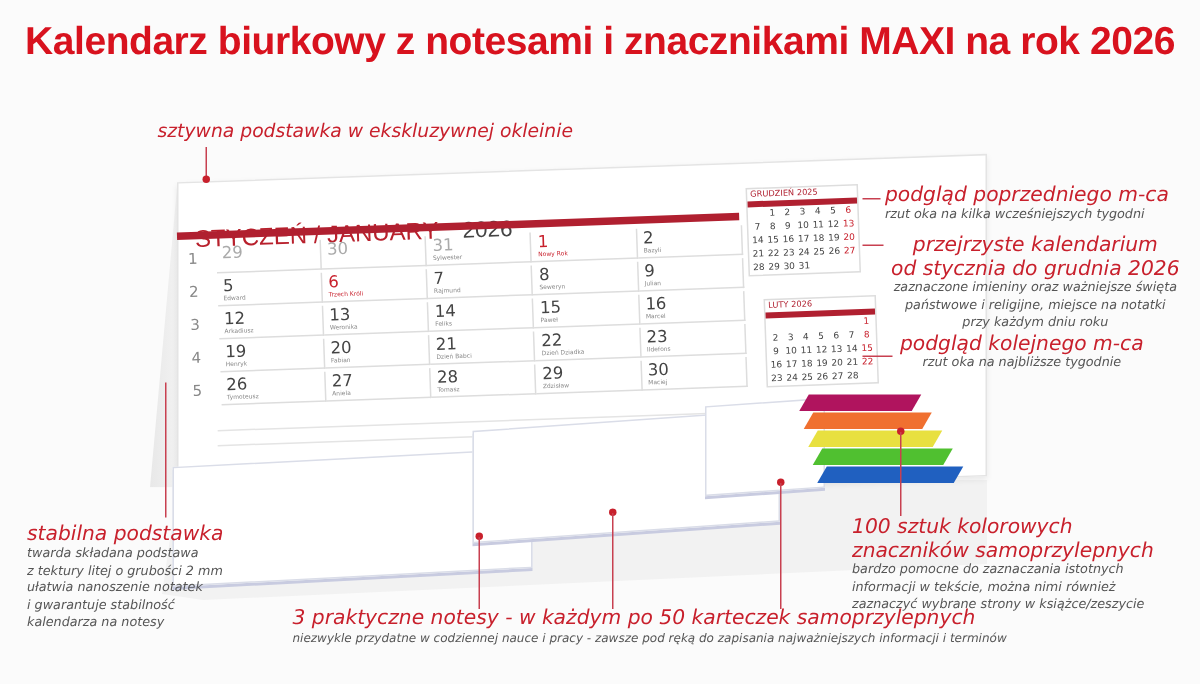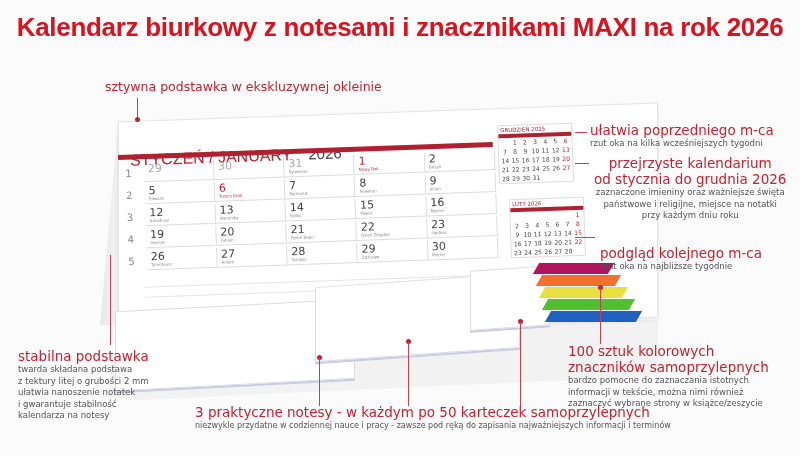--- a/index.html
+++ b/index.html
@@ -1,18 +1,18 @@
 <!DOCTYPE html>
 <html><head>
 <meta charset="utf-8">
 <style>
 *{margin:0;padding:0;box-sizing:border-box;}
 body{width:800px;height:456px;background:#fbfbfb;font-family:"DejaVu Sans",sans-serif;position:relative;overflow:hidden;}
 .title{position:absolute;top:12px;left:0;width:800px;text-align:center;color:#d8121e;font-family:"Liberation Sans",sans-serif;font-weight:bold;font-size:26px;letter-spacing:-0.3px;}
-.callout{position:absolute;}
+.callout{position:absolute;font-style:italic;}
 .callout .h{font-size:13.5px;color:#c8202c;line-height:16px;}
 .callout .d{font-size:8.5px;color:#555;line-height:11.5px;}
 .vline{position:absolute;width:1px;background:#c84050;}
 .hline{position:absolute;height:1px;background:#c84050;}
 .dot{position:absolute;width:5px;height:5px;border-radius:50%;background:#c8202c;}
 
 .tent-left{position:absolute;left:100px;top:125px;width:30px;height:200px;background:linear-gradient(90deg,#e8e8e8,#f8f8f8);clip-path:polygon(60% 0,100% 0,100% 100%,0 100%);}
 .board{position:absolute;left:118px;top:112px;width:540px;height:215px;background:#fff;border:1px solid #e4e4e4;transform:skewY(-2deg);box-shadow:0 2px 4px rgba(0,0,0,.08);}
 .cal-head{position:absolute;left:130px;top:148px;font-family:"Liberation Sans",sans-serif;font-size:16px;color:#b8202c;transform:rotate(-2deg);}
 .cal-head .yr{color:#444;margin-left:16px;font-size:15px;}
@@ -188,35 +188,35 @@
 <div id="tabs">
     <div class="tab" style="top: 263px; left: 536px; width: 75px; background: rgb(176, 20, 94); transform: skewX(-30deg);"></div>
     <div class="tab" style="top: 275px; left: 539px; width: 79px; background: rgb(240, 112, 48); transform: skewX(-30deg);"></div>
     <div class="tab" style="top: 287px; left: 542px; width: 83px; background: rgb(232, 224, 64); transform: skewX(-30deg);"></div>
     <div class="tab" style="top: 299px; left: 545px; width: 87px; background: rgb(80, 192, 48); transform: skewX(-30deg);"></div>
     <div class="tab" style="top: 311px; left: 548px; width: 91px; background: rgb(32, 96, 192); transform: skewX(-30deg);"></div>
   </div>
 
 <div class="hline" style="left:575px;top:132px;width:12px;"></div>
 <div class="callout" style="left:590px;top:122px;">
-  <div class="h">ułatwia poprzedniego m-ca</div>
+  <div class="h">podgląd poprzedniego m-ca</div>
   <div class="d">rzut oka na kilka wcześniejszych tygodni</div>
 </div>
 
 <div class="hline" style="left:575px;top:163px;width:14px;"></div>
 <div class="callout" style="left:594px;top:155px;text-align:center;">
   <div class="h">przejrzyste kalendarium</div>
   <div class="h">od stycznia do grudnia 2026</div>
   <div class="d">zaznaczone imieniny oraz ważniejsze święta</div>
   <div class="d">państwowe i religijne, miejsce na notatki</div>
   <div class="d">przy każdym dniu roku</div>
 </div>
 
 <div class="hline" style="left:575px;top:237px;width:20px;"></div>
-<div class="callout" style="left:600px;top:245px;">
+<div class="callout" style="left:600px;top:221px;text-align:center;">
   <div class="h">podgląd kolejnego m-ca</div>
   <div class="d">rzut oka na najbliższe tygodnie</div>
 </div>
 
 <div class="vline" style="left:110px;top:255px;height:90px;"></div>
 <div class="callout" style="left:18px;top:348px;">
   <div class="h">stabilna podstawka</div>
   <div class="d">twarda składana podstawa</div>
   <div class="d">z tektury litej o grubości 2 mm</div>
   <div class="d">ułatwia nanoszenie notatek</div>

